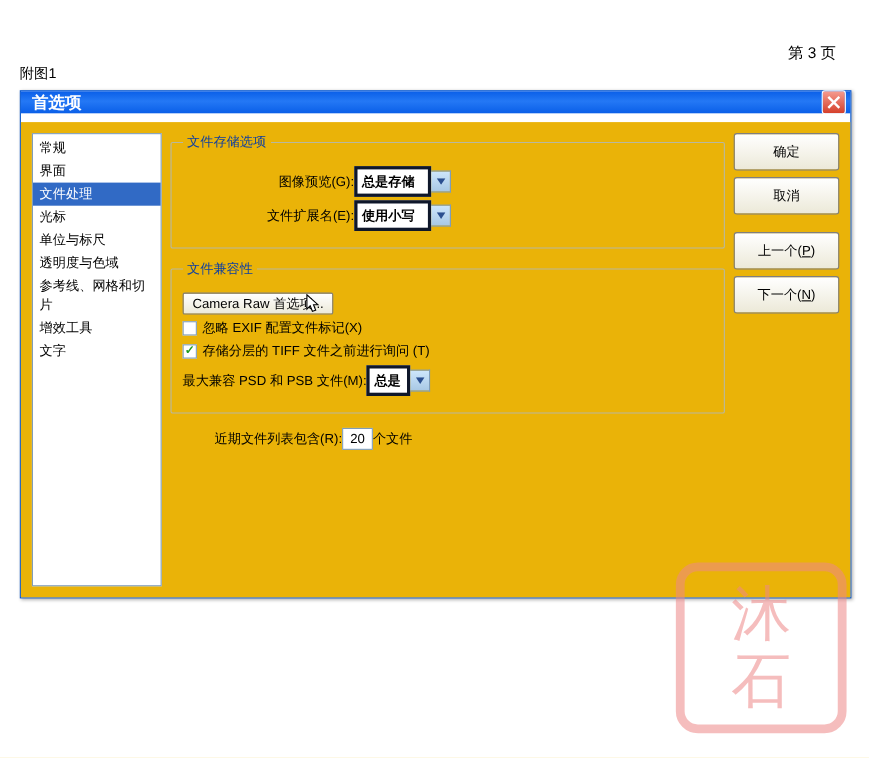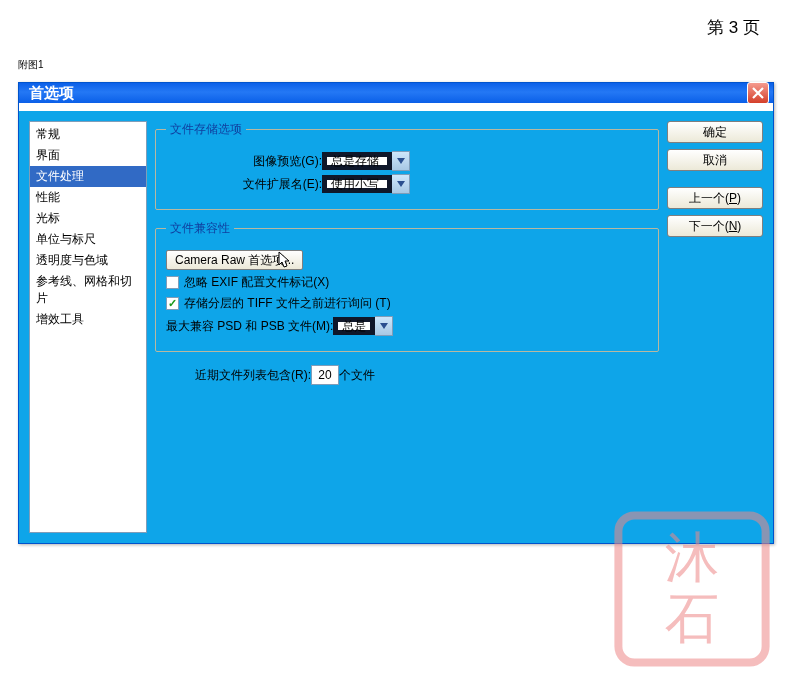--- a/index.html
+++ b/index.html
@@ -1,36 +1,36 @@
 <!DOCTYPE html>
 <html><head>
 <meta charset="utf-8">
 <style>
 * { box-sizing: border-box; margin: 0; padding: 0; }
 body { font-family: "SimSun", "宋体", sans-serif; font-size: 12px; background: #fff; width: 790px; height: 689px; position: relative; }
-.page-num { position: absolute; top: 16px; right: 30px; font-size: 17px; }
-.figure-label { position: absolute; top: 58px; left: 18px; font-size: 10px; }
+.page-num { position: absolute; top: 40px; right: 30px; font-size: 14px; }
+.figure-label { position: absolute; top: 58px; left: 18px; font-size: 13px; }
 .dialog { position: absolute; top: 82px; left: 18px; width: 756px; height: 462px; border: 1px solid #0053cc; box-shadow: 1px 1px 3px rgba(0,0,0,0.3); }
 .titlebar { height: 20px; background: linear-gradient(to bottom, #0a5fe8 0%, #2478f5 45%, #0a5fe8 100%); display: flex; align-items: center; padding: 0 4px 0 10px; color: #fff; font-size: 15px; font-weight: bold; }
 .titlebar .title { flex: 1; }
 .close-btn { width: 22px; height: 22px; background: linear-gradient(to bottom,#f59b8f,#d43f2a); border: 1px solid #fff; border-radius: 3px; display: flex; align-items: center; justify-content: center; cursor: pointer; }
 .close-btn svg { width: 14px; height: 14px; }
-.dialog-body { position: absolute; top: 28px; left: 0; right: 0; bottom: 0; background: #0ea5e9; display: flex; padding: 10px; gap: 8px; }
+.dialog-body { position: absolute; top: 28px; left: 0; right: 0; bottom: 0; background: #eab308; display: flex; padding: 10px; gap: 8px; }
 .sidebar { width: 118px; background: #fff; border: 1px solid #7f9db9; padding: 2px 0; }
 .sidebar-item { padding: 2px 6px; cursor: pointer; }
 .sidebar-item.selected { background: #316ac5; color: #fff; }
 .main { flex: 1; display: flex; flex-direction: column; gap: 10px; }
 .btn-col { width: 96px; display: flex; flex-direction: column; gap: 6px; }
-.winbtn { height: 22px; border: 1px solid #7f7f7f; border-radius: 3px; background: linear-gradient(to bottom,#fff,#ece9d8); display: flex; align-items: center; justify-content: center; cursor: pointer; font-size: 12px; }
+.winbtn { height: 34px; border: 1px solid #7f7f7f; border-radius: 3px; background: linear-gradient(to bottom,#fff,#ece9d8); display: flex; align-items: center; justify-content: center; cursor: pointer; font-size: 12px; }
 fieldset { border: 1px solid #b8b8a0; border-radius: 2px; padding: 10px 10px 12px; }
 legend { padding: 0 4px; color: #1040a0; font-size: 12px; }
 .row { display: flex; align-items: center; margin: 3px 0; gap: 0; }
 .row label { text-align: right; }
 .combo { display: flex; align-items: center; }
-.combo-input { height: 18px; border: 5px solid #0f172a; background: #fff; padding: 0 4px; display: flex; align-items: center; min-width: 70px; }
+.combo-input { height: 28px; border: 3px solid #0f172a; background: #fff; padding: 0 4px; display: flex; align-items: center; min-width: 70px; font-weight: bold; }
 .combo-btn { width: 18px; height: 20px; border: 1px solid #7f9db9; border-left: none; background: linear-gradient(to bottom,#cde6fb,#a8c8e4); display: flex; align-items: center; justify-content: center; cursor: pointer; }
 .combo-btn svg { width: 8px; height: 6px; }
 .small-btn { height: 20px; padding: 0 8px; border: 1px solid #7f7f7f; background: linear-gradient(to bottom,#fff,#ece9d8); cursor: pointer; display: inline-flex; align-items: center; border-radius: 2px; }
 .chk { display: flex; align-items: center; gap: 5px; margin: 4px 0; }
 .chkbox { width: 13px; height: 13px; border: 1px solid #7f9db9; background: #fff; display: flex; align-items: center; justify-content: center; cursor: pointer; }
 .chkbox.checked::after { content: "✓"; color: #1d9a1d; font-size: 11px; font-weight: bold; line-height: 1; }
 .numinput { width: 28px; height: 20px; border: 1px solid #7f9db9; background: #fff; text-align: center; display: flex; align-items: center; justify-content: center; }
 .underline { text-decoration: underline; }
 .cursor-ptr { position: absolute; pointer-events: none; }
 .watermark { position: absolute; right: 18px; bottom: 20px; width: 160px; height: 160px; opacity: 0.55; }
@@ -50,26 +50,26 @@
           <path d="M2 2 L12 12 M12 2 L2 12" stroke="#fff" stroke-width="2.2" fill="none"></path>
         </svg>
     </div>
   </div>
 
   <div class="dialog-body">
     <div class="sidebar" id="sidebar">
         <div class="sidebar-item">常规</div>
         <div class="sidebar-item">界面</div>
         <div class="sidebar-item selected">文件处理</div>
-        <div class="sidebar-item">性能</div>
         <div class="sidebar-item">光标</div>
         <div class="sidebar-item">单位与标尺</div>
         <div class="sidebar-item">透明度与色域</div>
         <div class="sidebar-item">参考线、网格和切片</div>
         <div class="sidebar-item">增效工具</div>
+        <div class="sidebar-item">文字</div>
       </div>
 
     <div class="main">
       <fieldset>
         <legend>文件存储选项</legend>
         <div class="row" style="padding-left:60px;">
           <label style="width:96px;">图像预览(G):</label>
           <div class="combo">
             <div class="combo-input">总是存储</div>
             <div class="combo-btn">

